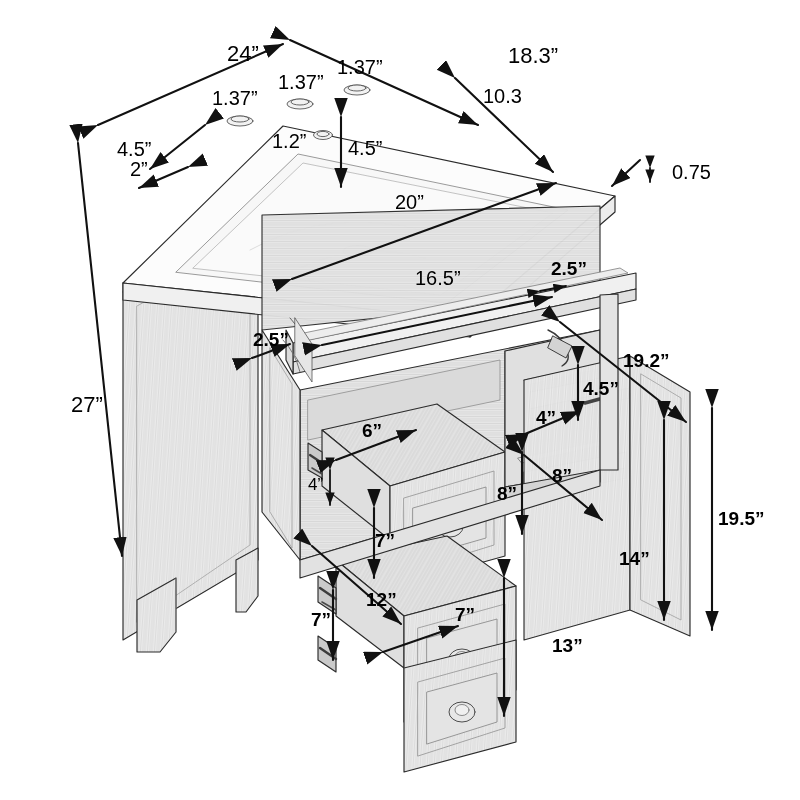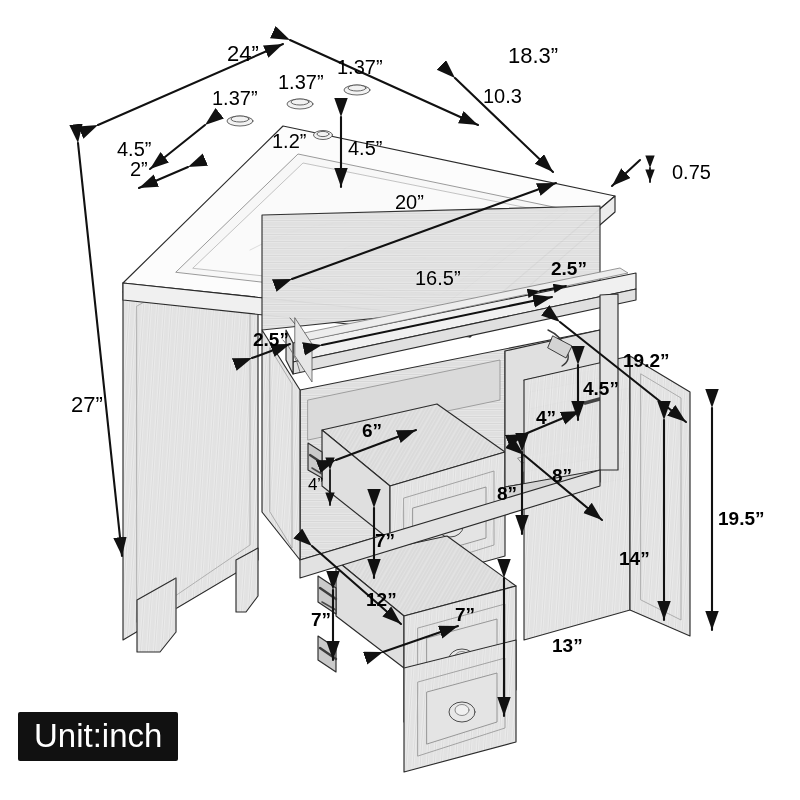--- a/index.html
+++ b/index.html
@@ -292,15 +292,14 @@
 
   <div class="dim s19" style="left:362px;top:421px;">6”</div>
   <div class="dim s17" style="left:308px;top:476px;">4”</div>
   <div class="dim s19" style="left:375px;top:531px;">7”</div>
   <div class="dim s19" style="left:366px;top:590px;">12”</div>
 
   <div class="dim s19" style="left:311px;top:610px;">7”</div>
   <div class="dim s19" style="left:455px;top:605px;">7”</div>
   <div class="dim s19" style="left:509px;top:636px;margin-left:43px;">13”</div>
 
-  <div id="unit-badge">Unit:inch</div>
 
 </div>
 
 </body></html>

